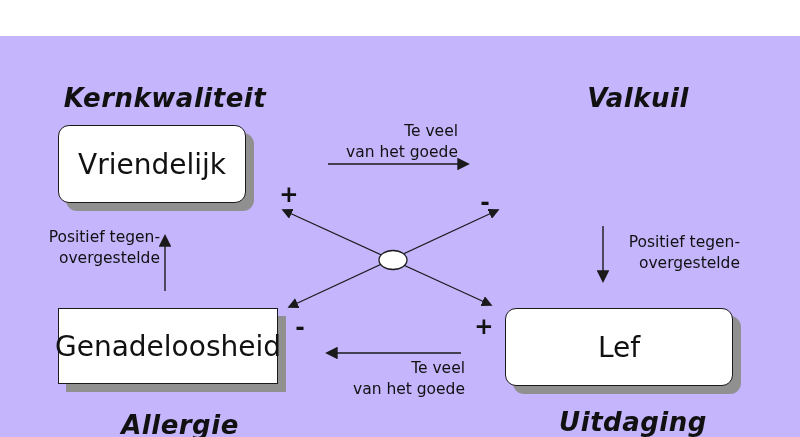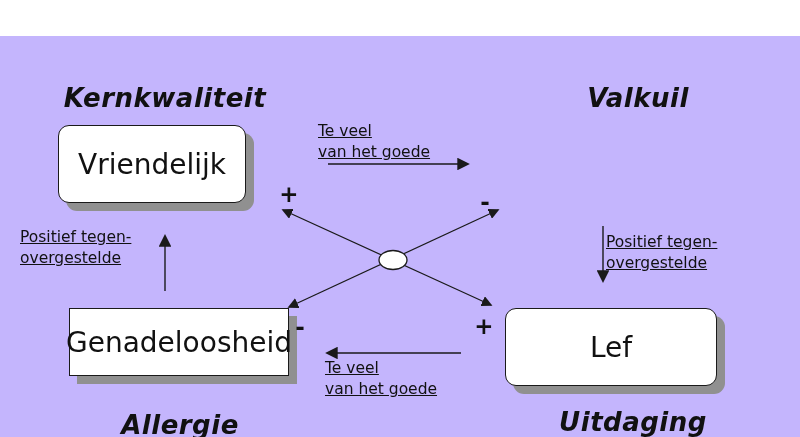--- a/index.html
+++ b/index.html
@@ -36,25 +36,24 @@
     text-align: center;
     font-size: 26px;
     font-weight: bold;
     font-style: italic;
     letter-spacing: 0.5px;
     white-space: nowrap;
   }
   .arrow-label {
     position: absolute;
     width: 140px;
-    text-align: left;
+    text-align: right;
     font-size: 15.5px;
     line-height: 21px;
     white-space: nowrap;
-    text-decoration: underline;
   }
   .sign {
     position: absolute;
     width: 20px;
     text-align: center;
     font-size: 23px;
     line-height: 26px;
     font-weight: bold;
   }
 </style>
@@ -85,24 +84,24 @@
   </svg>
 
   <div class="corner-label" style="left:55px; top:47px;">Kernkwaliteit</div>
   <div class="corner-label" style="left:528px; top:47px;">Valkuil</div>
   <div class="corner-label" style="left:523px; top:371px;">Uitdaging</div>
   <div class="corner-label" style="left:70px; top:374px;">Allergie</div>
 
   <div class="box rounded" style="left:58px; top:89px; width:188px; height:78px;">
     <span>Vriendelijk</span>
   </div>
-  <div class="box" style="left:69px; top:272px; width:220px; height:68px;">
+  <div class="box" style="left:58px; top:272px; width:220px; height:76px;">
     <span>Genadeloosheid</span>
   </div>
-  <div class="box rounded" style="left:505px; top:272px; width:212px; height:78px;">
+  <div class="box rounded" style="left:505px; top:272px; width:228px; height:78px;">
     <span>Lef</span>
   </div>
 
   <div class="arrow-label" style="left:318px; top:85px;">
     <div>Te veel</div>
     <div>van het goede</div>
   </div>
   <div class="arrow-label" style="left:606px; top:196px; width:134px;">
     <div>Positief tegen-</div>
     <div>overgestelde</div>

